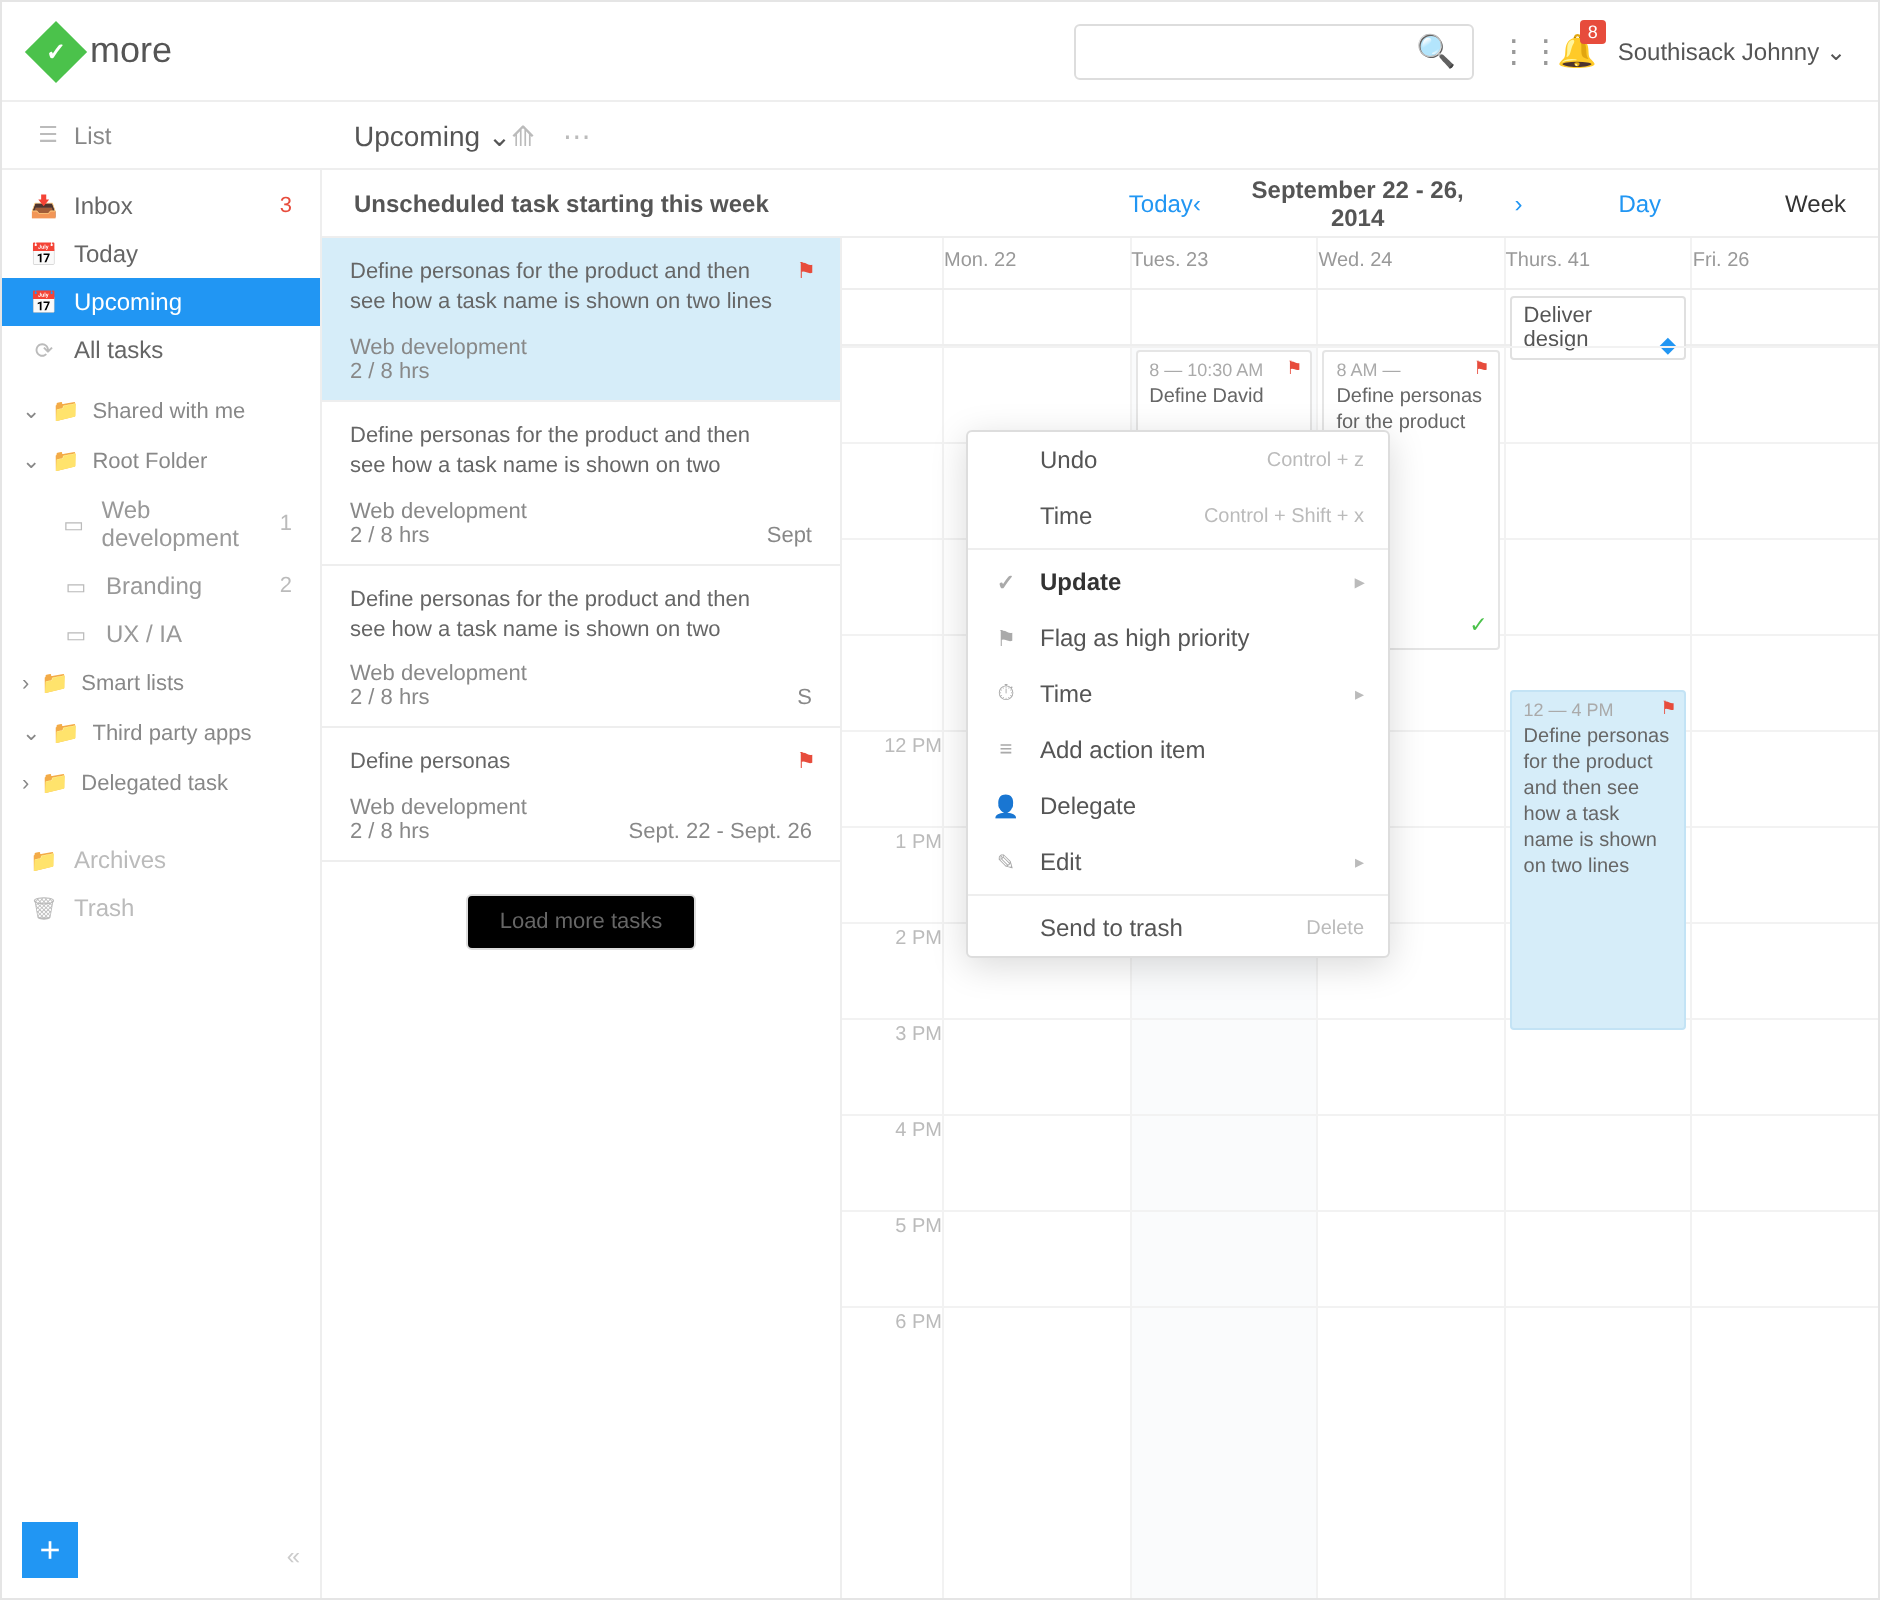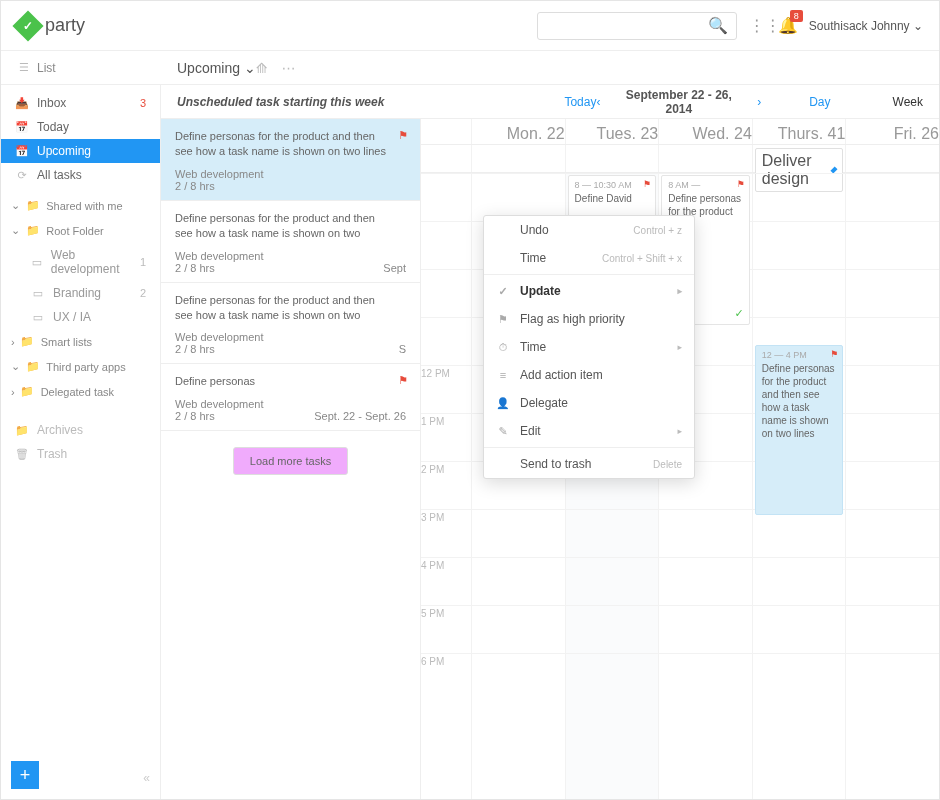--- a/index.html
+++ b/index.html
@@ -31,50 +31,50 @@
 .sidebar-item .count { margin-left: auto; font-size: 11px; color: #e74c3c; }
 .sidebar-item .count.muted { color: #bbb; }
 .sb-hdr { display: flex; align-items: center; padding: 6px 10px; gap: 6px; color: #888; font-size: 11px; cursor: pointer; }
 .sb-icon { width: 14px; text-align: center; color: #bbb; font-size: 11px; }
 .sidebar-item.active .sb-icon { color: #fff; }
 .sidebar .add-btn { position: absolute; bottom: 10px; left: 10px; width: 28px; height: 28px; background: #2196f3; color: #fff; display: flex; align-items: center; justify-content: center; cursor: pointer; font-size: 18px; }
 .sidebar .collapse-btn { position: absolute; bottom: 14px; right: 10px; color: #ccc; font-size: 12px; cursor: pointer; }
 
 .main { flex: 1; display: flex; flex-direction: column; overflow: hidden; }
 .main-hdr { display: flex; align-items: center; height: 34px; border-bottom: 1px solid #eee; padding: 0 16px; font-size: 12px; }
-.main-hdr .label { font-weight: 600; color: #555; font-style: italic; }
+.main-hdr .label { font-weight: 600; color: #555; }
 .main-hdr .today { color: #2196f3; cursor: pointer; margin-left: 180px; }
 .main-hdr .range-nav { flex: 1; text-align: center; color: #555; display:flex; align-items:center; justify-content:center; gap:12px;}
 .main-hdr .range-nav .chev { color:#2196f3; cursor:pointer; }
 .main-hdr .viewsw { display: flex; gap: 14px; }
 .main-hdr .viewsw span { cursor: pointer; color: #333; margin-left: 48px; }
 .main-hdr .viewsw .on { color: #2196f3; }
 
 .content { display: flex; flex: 1; overflow: hidden; position: relative; }
 
 .tasklist { width: 260px; border-right: 1px solid #eee; background: #fff; overflow: visible; }
 .task-card { border-bottom: 1px solid #eee; padding: 10px 14px 8px; font-size: 11px; color: #666; position: relative; }
 .task-card.highlight { background: #d6edf9; }
 .task-title { margin-bottom: 8px; padding-right: 18px; line-height: 1.4; }
 .task-sub { display: flex; justify-content: space-between; align-items: center; color: #888; }
 .flag { position: absolute; top: 10px; right: 12px; color: #e74c3c; font-size: 11px; }
-.load-more { margin: 16px auto; display: block; padding: 7px 16px; font-size: 11px; background: #f0abfc; border: 1px solid #ddd; border-radius: 3px; color: #666; cursor: pointer; }
+.load-more { margin: 16px auto; display: block; padding: 7px 16px; font-size: 11px; background: #000000; border: 1px solid #ddd; border-radius: 3px; color: #666; cursor: pointer; }
 
 .calendar { flex: 1; display: flex; flex-direction: column; overflow: hidden; position: relative; }
 .cal-head { display: flex; height: 26px; border-bottom: 1px solid #eee; }
 .time-col-head { width: 50px; }
-.day-col-head { flex: 1; text-align: right; font-size: 16px; color: #999; padding-top: 6px; border-left: 1px solid #f2f2f2; }
+.day-col-head { flex: 1; text-align: left; font-size: 10px; color: #999; padding-top: 6px; border-left: 1px solid #f2f2f2; }
 .allday-row { display: flex; height: 28px; border-bottom: 1px solid #eee; }
 .time-col { width: 50px; }
 .day-col { flex: 1; border-left: 1px solid #f2f2f2; position: relative; }
-.allday-event { margin: 3px 2px; padding: 3px 6px; background: #fff; border: 1px solid #e0e0e0; border-radius: 2px; font-size: 16px; color: #555; display: flex; gap: 4px; align-items: center; }
+.allday-event { margin: 3px 2px; padding: 3px 6px; background: #fff; border: 1px solid #e0e0e0; border-radius: 2px; font-size: 11px; color: #555; display: flex; gap: 4px; align-items: flex-end; }
 .allday-event .dot { width: 6px; height: 6px; background: #2196f3; transform: rotate(45deg); }
 .cal-grid { display: flex; flex: 1; overflow: hidden; }
 .time-labels { width: 50px; }
-.time-slot { height: 48px; text-align: left; font-size: 10px; color: #bbb; border-top: 1px solid #f2f2f2; padding-top: 2px; }
+.time-slot { height: 48px; text-align: right; font-size: 10px; color: #bbb; border-top: 1px solid #f2f2f2; padding-top: 2px; }
 .day-grid { flex: 1; position: relative; border-left: 1px solid #f2f2f2; }
 .day-grid.today { background: #fafbfc; }
 .hour-row { height: 48px; border-top: 1px solid #f2f2f2; }
 .event { position: absolute; left: 2px; right: 2px; background: #fff; border: 1px solid #e5e5e5; border-radius: 2px; padding: 4px 6px; font-size: 10px; color: #666; line-height: 1.3; }
 .event .tm { color: #aaa; font-size: 9px; }
 .event.blue { background: #d6edf9; border-color: #c3e3f5; }
 .event.done::after { content: '✓'; position: absolute; bottom: 4px; right: 5px; color: #4bc24b; font-size: 11px; }
 .event .flag-sm { position: absolute; top: 3px; right: 4px; color: #e74c3c; font-size: 9px; }
 
 .context-menu { position: absolute; top: 96px; left: 322px; width: 212px; background: #fff; border: 1px solid #ddd; border-radius: 3px; box-shadow: 0 4px 18px rgba(0,0,0,0.15); font-size: 12px; z-index: 100; }
@@ -86,21 +86,21 @@
 .cm-sep { height: 1px; background: #eee; margin: 2px 0; }
 </style>
 </head>
 <body>
 
 <div class="app">
 
   <div class="topbar">
     <div class="logo">
       <div class="logo-icon"></div>
-      <span>party</span>
+      <span>more</span>
     </div>
     <div class="topbar-spacer"></div>
     <div class="search">
       <span>🔍</span>
     </div>
     <div class="top-icon">⋮⋮⋮</div>
     <div class="top-icon bell-wrap">
       🔔<span class="badge">8</span>
     </div>
     <div class="username">

